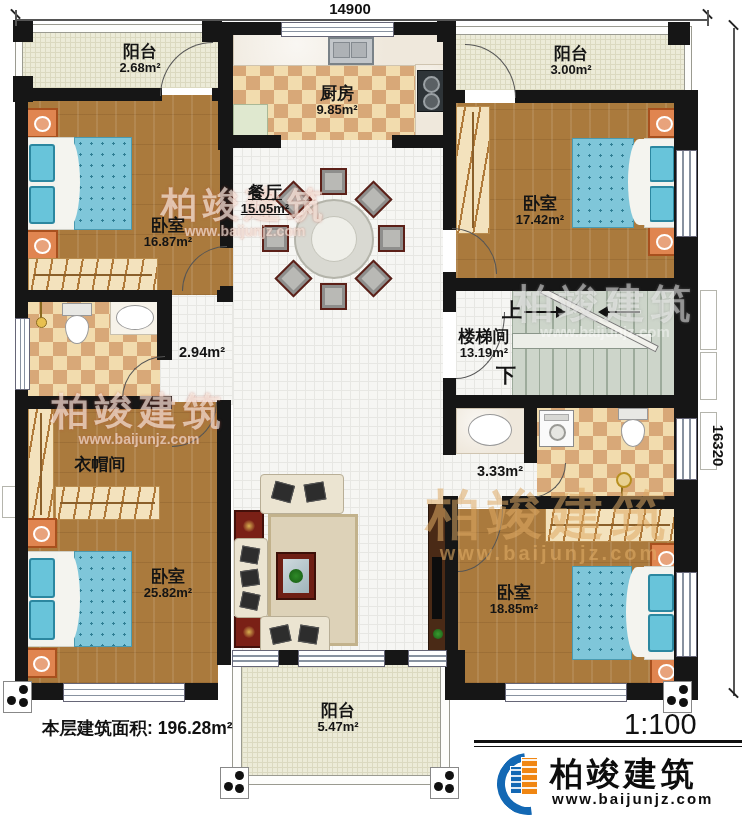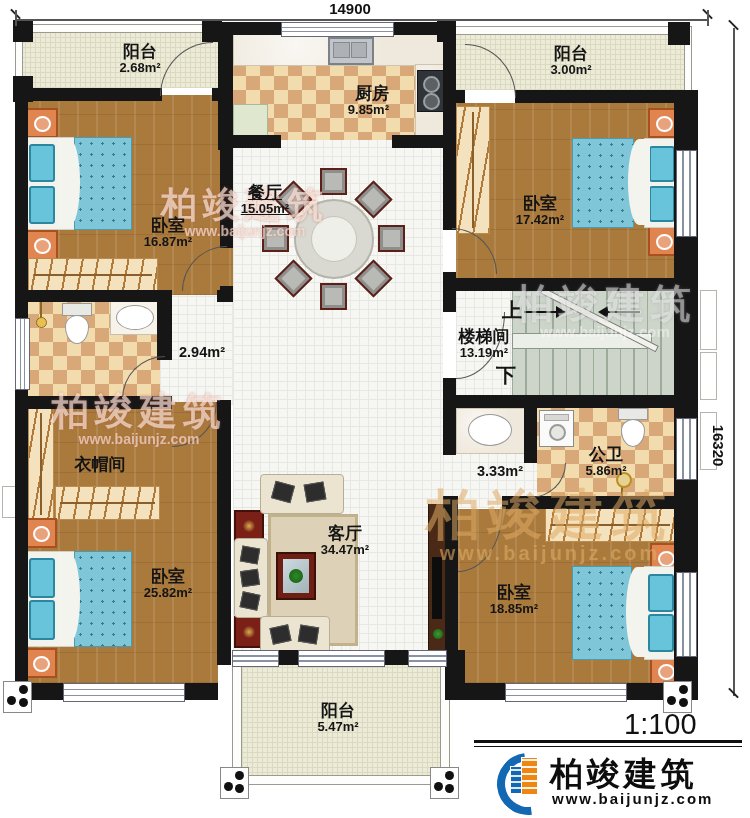--- a/index.html
+++ b/index.html
@@ -322,21 +322,21 @@
   </div>
   <div class="wm" style="left:380px;top:486px;width:340px;">
     <span class="t" style="font-size:54px;letter-spacing:8px;color:rgba(222,170,100,.55);">柏竣建筑</span>
     <span class="u" style="font-size:20px;letter-spacing:3px;color:rgba(222,170,100,.6);">www.baijunjz.com</span>
   </div>
 
   <div class="rlab" style="left:88px;top:42px;width:104px;">
     <span class="rname">阳台</span>
     <span class="rarea">2.68m²</span>
   </div>
-  <div class="rlab" style="left:285px;top:84px;width:104px;text-align:right;">
+  <div class="rlab" style="left:285px;top:84px;width:104px;">
     <span class="rname">厨房</span>
     <span class="rarea">9.85m²</span>
   </div>
   <div class="rlab" style="left:519px;top:44px;width:104px;">
     <span class="rname">阳台</span>
     <span class="rarea">3.00m²</span>
   </div>
   <div class="rlab" style="left:213px;top:183px;width:104px;text-decoration:underline;">
     <span class="rname">餐厅</span>
     <span class="rarea">15.05m²</span>
@@ -358,30 +358,22 @@
   </div>
   <div class="rlab biglab" style="left:492px;top:364px;width:28px;">
     <span>下</span>
   </div>
   <div class="rlab" style="left:158px;top:344px;width:88px;">
     <span class="rarea" style="font-size:14.5px;">2.94m²</span>
   </div>
   <div class="rlab" style="left:48px;top:455px;width:104px;">
     <span class="rname">衣帽间</span>
   </div>
-  <div class="rlab" style="left:293px;top:524px;width:104px;">
-    <span class="rname">客厅</span>
-    <span class="rarea">34.47m²</span>
-  </div>
   <div class="rlab" style="left:458px;top:463px;width:84px;">
     <span class="rarea" style="font-size:14.5px;">3.33m²</span>
-  </div>
-  <div class="rlab" style="left:554px;top:445px;width:104px;">
-    <span class="rname">公卫</span>
-    <span class="rarea">5.86m²</span>
   </div>
   <div class="rlab" style="left:116px;top:567px;width:104px;">
     <span class="rname">卧室</span>
     <span class="rarea">25.82m²</span>
   </div>
   <div class="rlab" style="left:462px;top:583px;width:104px;">
     <span class="rname">卧室</span>
     <span class="rarea">18.85m²</span>
   </div>
   <div class="rlab" style="left:286px;top:701px;width:104px;">
@@ -393,20 +385,21 @@
   <div class="dimline" style="left:15px;top:19px;width:693px;height:1.6px;"></div>
   <div class="tick" style="left:9px;top:13px;"></div>
   <div class="tick" style="left:701px;top:13px;"></div>
   <div class="dimline" style="left:15px;top:10px;width:1.5px;height:16px;"></div>
   <div class="dimline" style="left:707px;top:10px;width:1.5px;height:16px;"></div>
   <div class="dimline" style="left:733px;top:28px;width:1.6px;height:668px;"></div>
   <div class="dimtxt" style="left:688px;top:437px;width:60px;transform:rotate(90deg);">16320</div>
   <div class="tick" style="left:727px;top:24px;"></div>
   <div class="tick" style="left:727px;top:692px;"></div>
 
+  <div class="infotxt" style="left:42px;top:716px;width:300px;">本层建筑面积: 196.28m²</div>
 
   <div class="scaletxt" style="left:624px;top:708px;">1:100</div>
   <div class="abs" style="left:474px;top:740px;width:268px;height:3px;background:#111;z-index:6;"></div>
   <div class="abs" style="left:474px;top:746px;width:268px;height:1.2px;background:#111;z-index:6;"></div>
 
   <div class="abs" style="left:497px;top:753px;width:46px;height:46px;border:8px solid transparent;border-left-color:#1368b4;border-bottom-color:#1368b4;border-radius:50%;transform:rotate(38deg);z-index:6;"></div>
   <div class="abs" style="left:510px;top:766px;width:11px;height:26px;background:#1368b4;border:1.5px solid #fff;z-index:6;background-image:repeating-linear-gradient(0deg,transparent 0 4px,rgba(255,255,255,.85) 4px 6px);"></div>
   <div class="abs" style="left:521px;top:757px;width:15px;height:36px;background:#f08612;border:1.5px solid #fff;z-index:7;background-image:repeating-linear-gradient(0deg,transparent 0 5px,rgba(255,255,255,.9) 5px 7px);"></div>
   <div class="brandtxt" style="left:550px;top:752px;">柏竣建筑</div>
   <div class="brandurl" style="left:552px;top:790px;">www.baijunjz.com</div>

